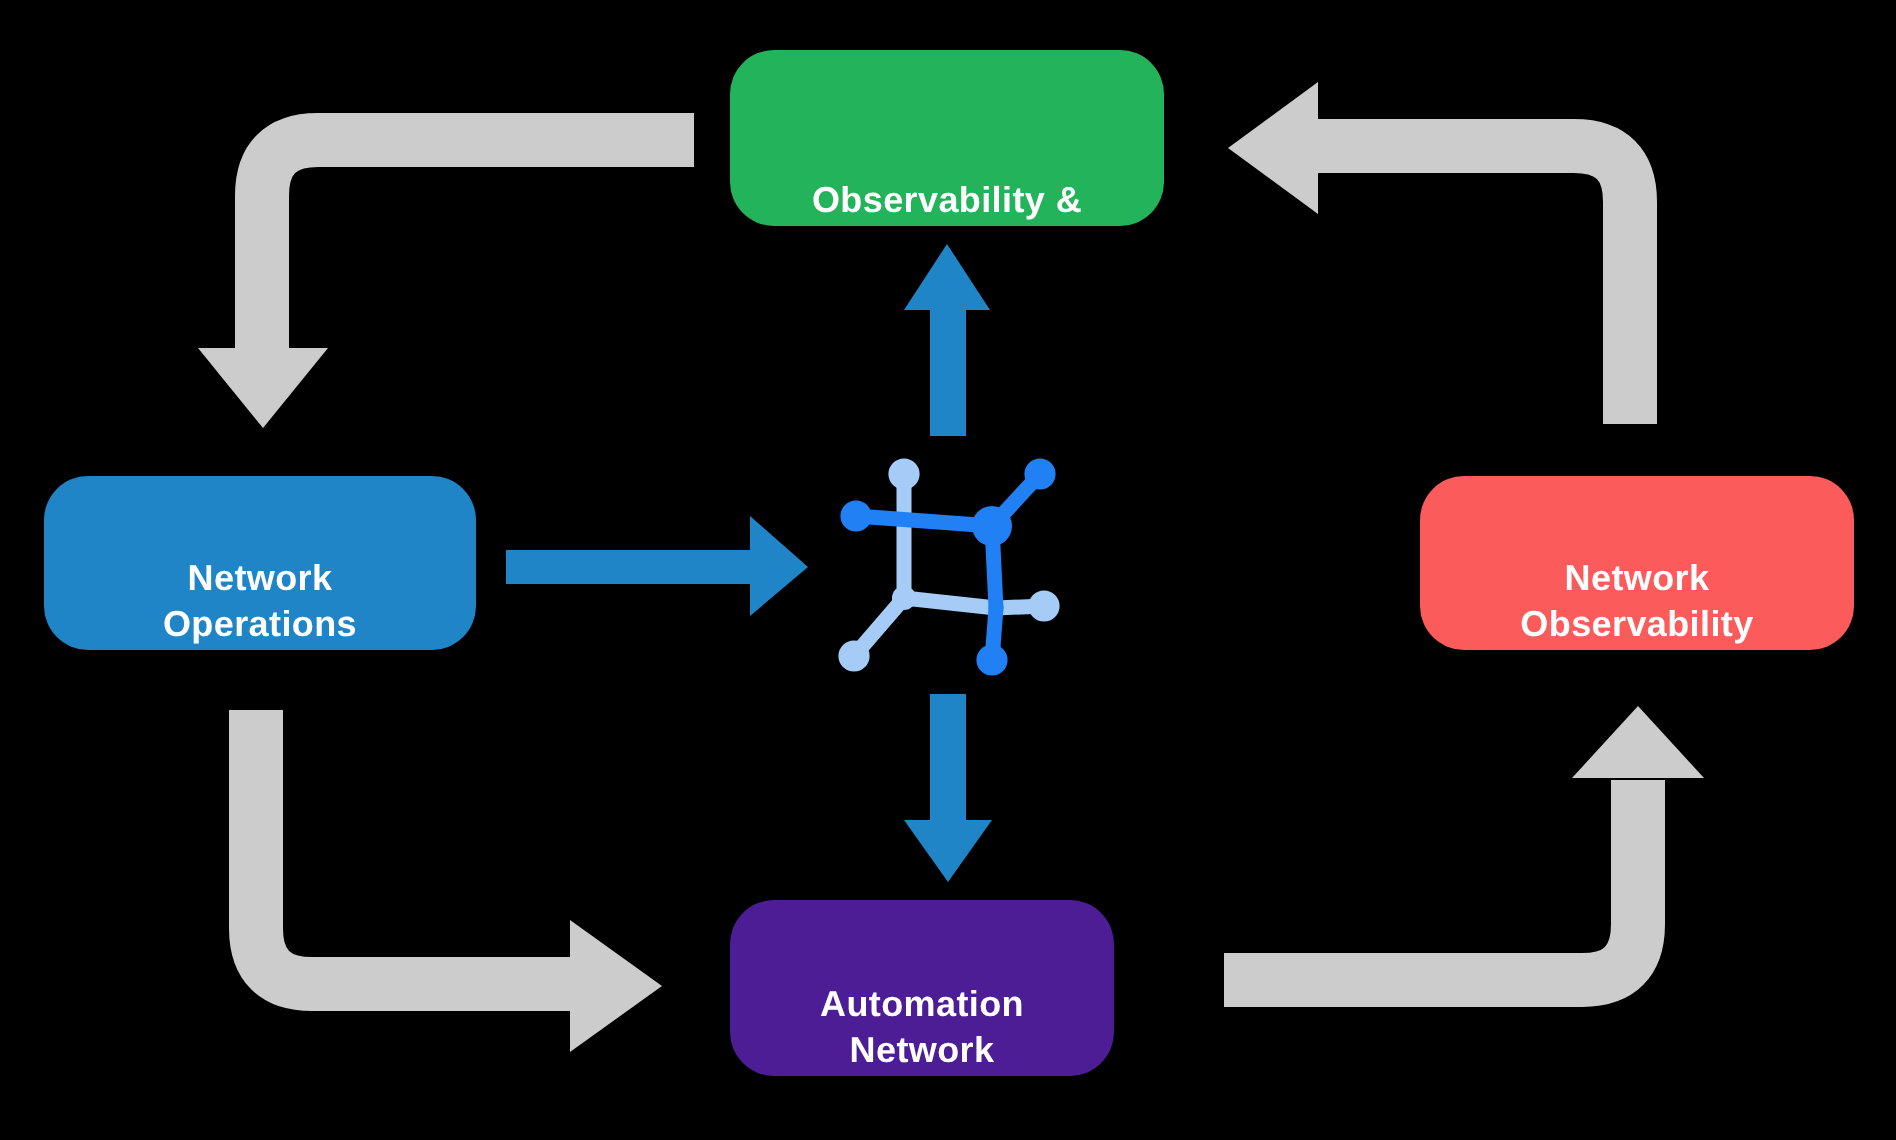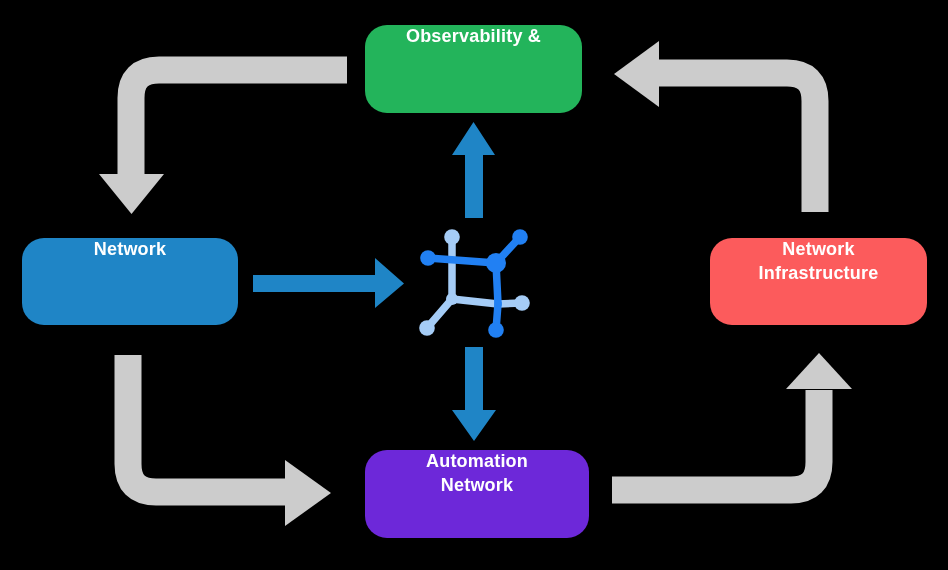--- a/index.html
+++ b/index.html
@@ -4,28 +4,28 @@
 <style>
   html,body{margin:0;padding:0;background:#000;}
   body{
     width:948px;height:570px;position:relative;overflow:hidden;
     font-family:"Liberation Sans",sans-serif;
   }
   .stage{position:absolute;left:0;top:0;width:948px;height:570px;}
   svg.layer{position:absolute;left:0;top:0;display:block;}
   .node{
     position:absolute;display:flex;flex-direction:column;
-    align-items:center;justify-content:flex-start;
+    align-items:center;justify-content:flex-end;
     border-radius:22px;color:#fff;font-size:18px;font-weight:bold;
     text-align:center;line-height:1.32;letter-spacing:.2px;
   }
   #node-observability{left:365px;top:25px;width:217px;height:88px;background:#23B45B;}
   #node-operations{left:22px;top:238px;width:216px;height:87px;background:#1F85C6;}
   #node-infrastructure{left:710px;top:238px;width:217px;height:87px;background:#FC5B5C;}
-  #node-automation{left:365px;top:450px;width:224px;height:88px;background:#6d28d9;}
+  #node-automation{left:365px;top:450px;width:192px;height:88px;background:#4c1d95;}
 </style>
 </head>
 <body>
 
 <div class="stage">
 
   <svg class="layer" width="948" height="570" viewBox="0 0 948 570">
 
     <g>
       <path fill="none" stroke-width="27" d="M347,70 L159,70 Q131,70 131,98 L131,176" stroke="#CCCCCC"></path>
@@ -78,25 +78,26 @@
       </g>
     </g>
   </svg>
 
   <div class="node" id="node-observability">
     <span>Observability &amp;</span>
   </div>
 
   <div class="node" id="node-operations">
     <span>Network</span>
+    <span>Operations</span>
   </div>
 
   <div class="node" id="node-infrastructure">
     <span>Network</span>
-    <span>Infrastructure</span>
+    <span>Observability</span>
   </div>
 
   <div class="node" id="node-automation">
     <span>Automation</span>
     <span>Network</span>
   </div>
 
 </div>
 
 </body></html>

